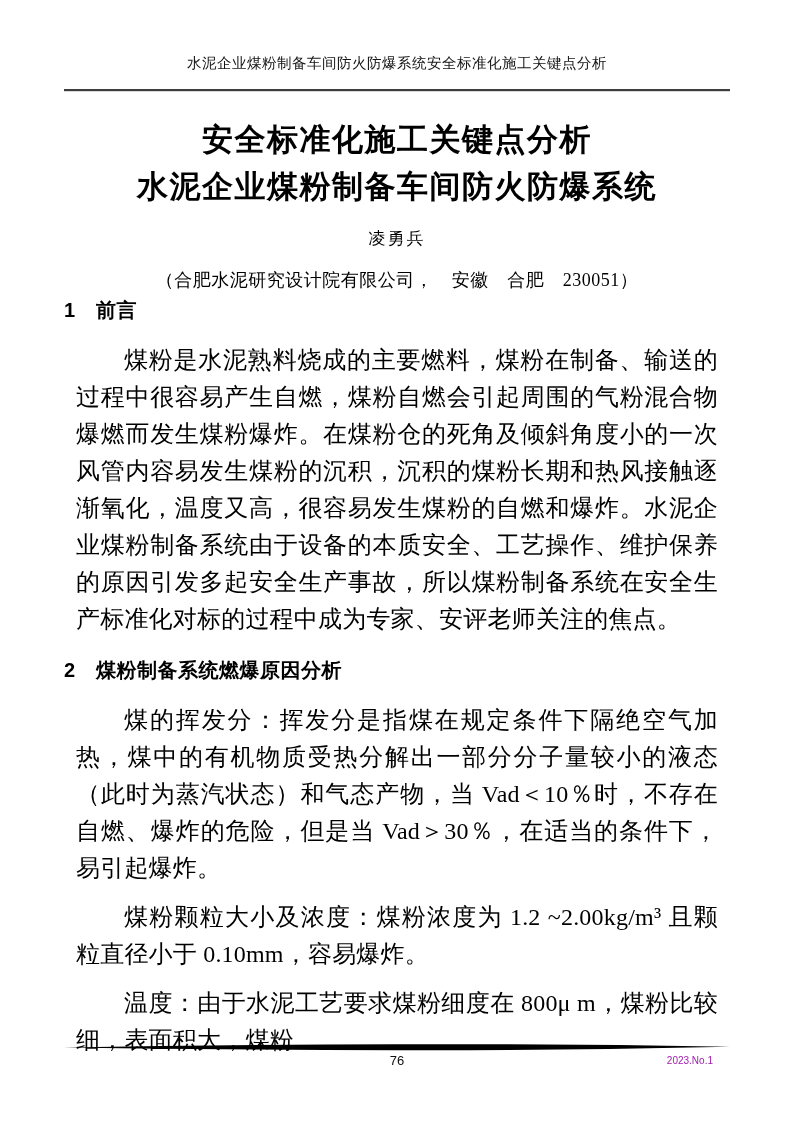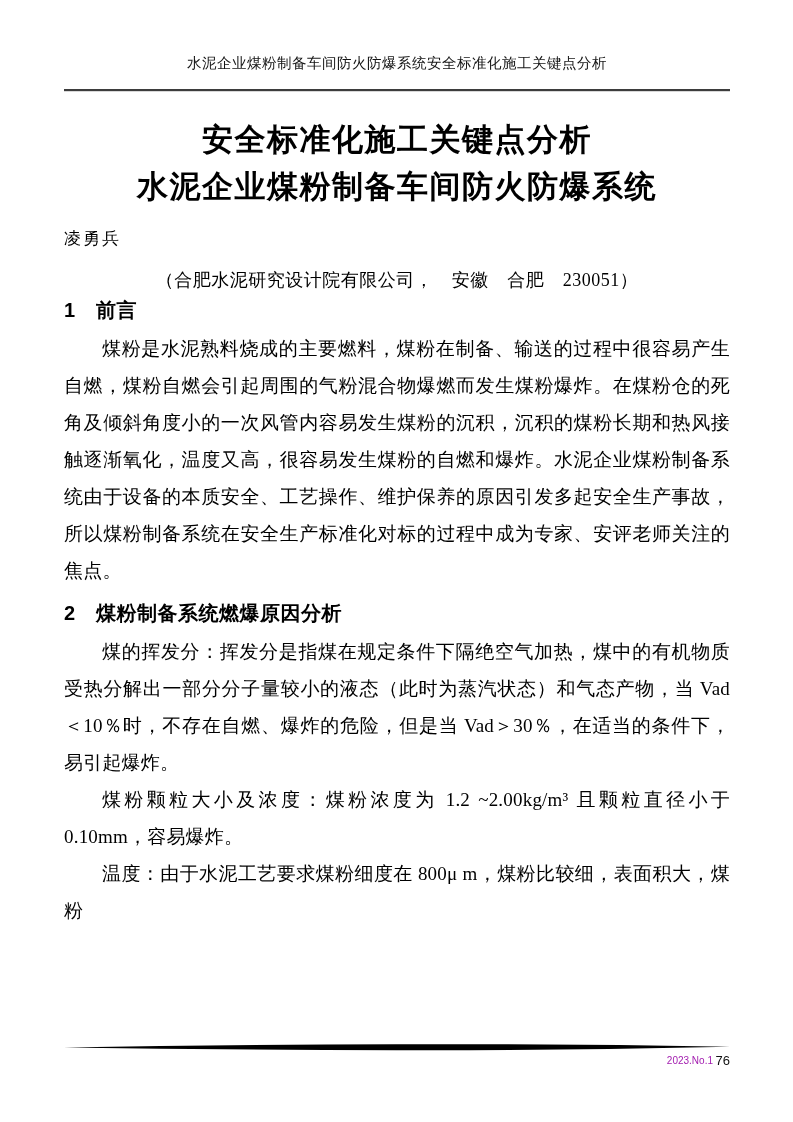--- a/index.html
+++ b/index.html
@@ -31,20 +31,21 @@
     text-align: center;
     font-family: "Liberation Sans", "DejaVu Sans", sans-serif;
     font-weight: 700;
     font-size: 31px; line-height: 47px;
     letter-spacing: 1.5px;
     color: #000;
   }
   .doc-title .title-line { display: block; }
   .author {
     position: absolute; top: 228px; left: 64px; width: 666px;
+    text-align: center;
     font-size: 17px; line-height: 22px;
     letter-spacing: 2px;
   }
   .affiliation {
     position: absolute; top: 268px; left: 64px; width: 666px;
     text-align: center;
     font-size: 18px; line-height: 24px;
     letter-spacing: 0.5px;
   }
   .body-text {
@@ -52,34 +53,34 @@
   }
   .section-heading {
     margin: 0;
     font-family: "Liberation Sans", "DejaVu Sans", sans-serif;
     font-weight: 700;
     font-size: 20px; line-height: 40px;
     letter-spacing: 0.5px;
   }
   .section-heading.second { margin-top: 4px; }
   .body-text p {
-    margin: 0;
-    font-size: 19px;
+    margin: 12px;
+    font-size: 24px;
     line-height: 37px;
     text-align: justify;
     text-justify: inter-character;
     text-indent: 2em;
     letter-spacing: 0.2px;
   }
   .footer-rule {
     position: absolute; top: 1043px; left: 64px; width: 666px; height: 9px;
   }
   .page-number {
     position: absolute; top: 1053px; left: 64px; width: 666px;
-    text-align: right;
+    text-align: center;
     font-family: "Liberation Sans", "DejaVu Sans", sans-serif;
     font-size: 13px; line-height: 16px;
     color: #111;
   }
   .issue-label {
     position: absolute; top: 1053px; right: 80px;
     font-family: "Liberation Sans", "DejaVu Sans", sans-serif;
     font-size: 10px; line-height: 16px;
     color: #a21caf;
   }

